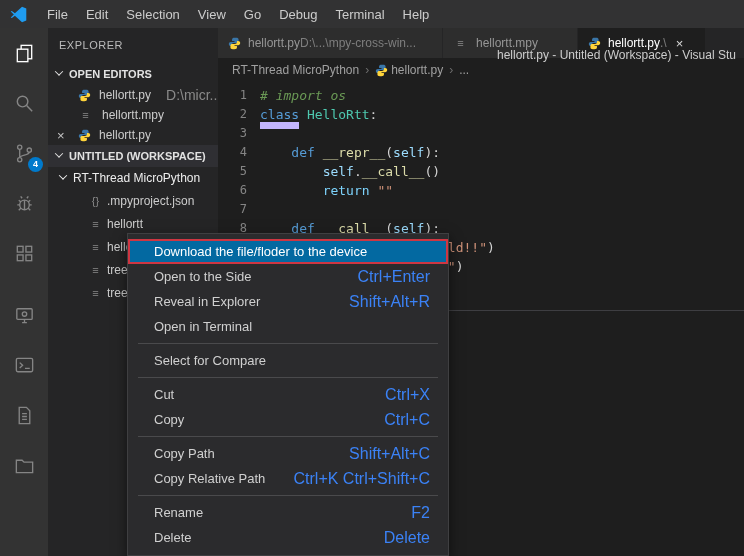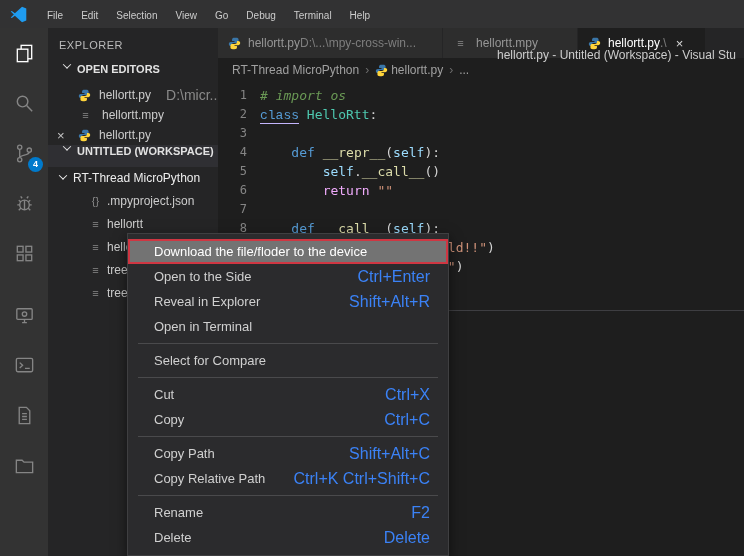--- a/index.html
+++ b/index.html
@@ -4,39 +4,39 @@
 <style>
   *{margin:0;padding:0;box-sizing:border-box;}
   html,body{width:744px;height:556px;overflow:hidden;background:#1e1e1e;
     font-family:"Liberation Sans",sans-serif;font-size:13px;color:#cccccc;}
   #root{position:relative;width:744px;height:556px;background:#1e1e1e;overflow:hidden;}
 
   
   .titlebar{position:absolute;left:0;top:0;width:744px;height:28px;background:#323233;
     display:flex;align-items:center;z-index:5;}
   .logo{width:17px;height:17px;margin:0 11px 0 10px;display:flex;align-items:center;}
-  .menu-item{padding:0 9px;font-size:10px;color:#cccccc;cursor:default;}
+  .menu-item{padding:0 9px;font-size:13px;color:#cccccc;cursor:default;}
   .window-title{position:absolute;left:497px;top:0;height:28px;line-height:28px;width:247px;
     white-space:nowrap;overflow:hidden;color:#cccccc;font-size:12px;margin-top:41px;}
 
   
   .activitybar{position:absolute;left:0;top:28px;width:48px;height:528px;background:#333333;
     display:flex;flex-direction:column;align-items:center;}
   .ab-icon{width:48px;height:50px;display:flex;align-items:center;justify-content:center;
     color:#858585;position:relative;flex:none;}
   .ab-icon.active{color:#ffffff;}
   .ab-icon.gap{margin-top:12px;}
   .ab-badge{position:absolute;right:5px;bottom:6px;min-width:15px;height:15px;border-radius:8px;
     background:#007acc;color:#fff;font-size:9px;line-height:15px;text-align:center;font-weight:bold;}
 
   
   .sidebar{position:absolute;left:48px;top:28px;width:170px;height:528px;background:#252526;overflow:hidden;}
   .sb-title{height:35px;line-height:35px;padding-left:11px;font-size:11px;color:#bbbbbb;letter-spacing:.5px;}
-  .sb-section{height:22px;display:flex;font-size:11px;font-weight:bold;
-    color:#e2e2e2;padding-left:14px;white-space:nowrap;}
+  .sb-section{height:22px;display:flex;align-items:center;font-size:11px;font-weight:bold;
+    color:#e2e2e2;padding-left:6px;white-space:nowrap;}
   .sb-section.ws{background:#2f2f33;}
   .chev{display:inline-block;width:6px;height:6px;border-right:1.2px solid currentColor;
     border-bottom:1.2px solid currentColor;transform:rotate(45deg) translate(-1px,-1px);
     margin:0 7px 2px 2px;flex:none;}
   .oe-row{height:20px;display:flex;align-items:center;padding-left:30px;font-size:12px;
     color:#cccccc;position:relative;white-space:nowrap;overflow:hidden;}
   .oe-close{position:absolute;left:9px;color:#c5c5c5;font-size:13px;cursor:pointer;}
   .oe-label{margin-left:5px;}
   .oe-detail{color:#8a8a8a;font-size:14px;margin-left:15px;overflow:hidden;}
   .tree-folder{height:22px;display:flex;align-items:center;padding-left:10px;color:#eeeeee;
@@ -60,34 +60,34 @@
   .breadcrumb{position:absolute;left:218px;top:58px;width:526px;height:24px;display:flex;
     align-items:center;padding-left:14px;font-size:12px;color:#a0a0a0;background:#1e1e1e;}
   .bc-sep{margin:0 6px;color:#6d6d6d;}
 
   
   .editor{position:absolute;left:218px;top:82px;width:526px;height:474px;background:#1e1e1e;
     font-family:"DejaVu Sans Mono",monospace;font-size:13px;padding-top:4px;}
   .code-line{display:flex;height:19px;line-height:19px;}
   .ln{width:42px;text-align:right;color:#858585;flex:none;padding-right:13px;font-size:12px;}
   .lt{white-space:pre;}
-  .tok-comment{color:#6a9955;font-style:italic;} .tok-keyword{color:#569cd6;} .tok-control{color:#f0abfc;}
+  .tok-comment{color:#6a9955;font-style:italic;} .tok-keyword{color:#569cd6;} .tok-control{color:#7dd3fc;}
   .tok-type{color:#4ec9b0;} .tok-func{color:#dcdcaa;} .tok-self{color:#9cdcfe;}
   .tok-string{color:#ce9178;} .tok-plain{color:#d4d4d4;}
-  .tok-u{border-bottom:1px solid #c4b5fd;font-family:Liberation Mono, monospace;}
+  .tok-u{border-bottom:7px solid #c4b5fd;}
   .editor-split{position:absolute;left:0;top:228px;width:526px;height:1px;background:#3e3e42;}
 
   
   .context-menu{position:absolute;left:127px;top:233px;width:322px;background:#2b2b2d;
     border:1px solid #3f3f41;box-shadow:0 4px 12px rgba(0,0,0,.55);padding:5px 0;z-index:20;}
   .cm-item{height:25px;display:flex;align-items:center;padding:0 18px 0 26px;font-size:13px;
     color:#d0d0d0;position:relative;cursor:default;}
   .cm-label{flex:1;white-space:nowrap;overflow:hidden;}
   .cm-key{color:#3b82f6;font-size:16px;margin-left:16px;white-space:nowrap;}
-  .cm-item.selected{background:#737373;color:#ffffff;}
+  .cm-item.selected{background:#0369a1;color:#ffffff;}
   .cm-item.selected .cm-key{color:#ffffff;}
   .cm-item.selected::after{content:"";position:absolute;left:0;right:0;top:0;bottom:0;
     border:2px solid #cf3642;pointer-events:none;}
   .menu-sep{height:1px;background:#4a4a4c;margin:4px 10px;}
 </style>
 </head>
 <body>
 
 <div id="root">
 

